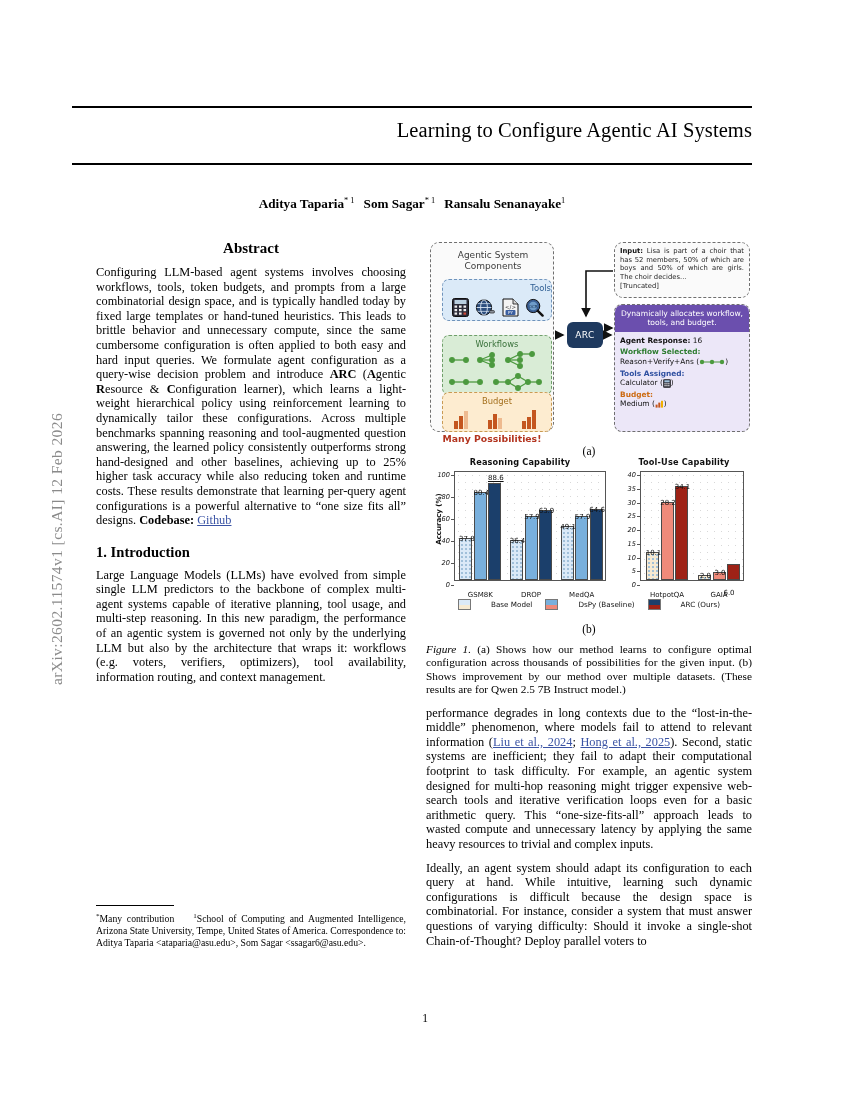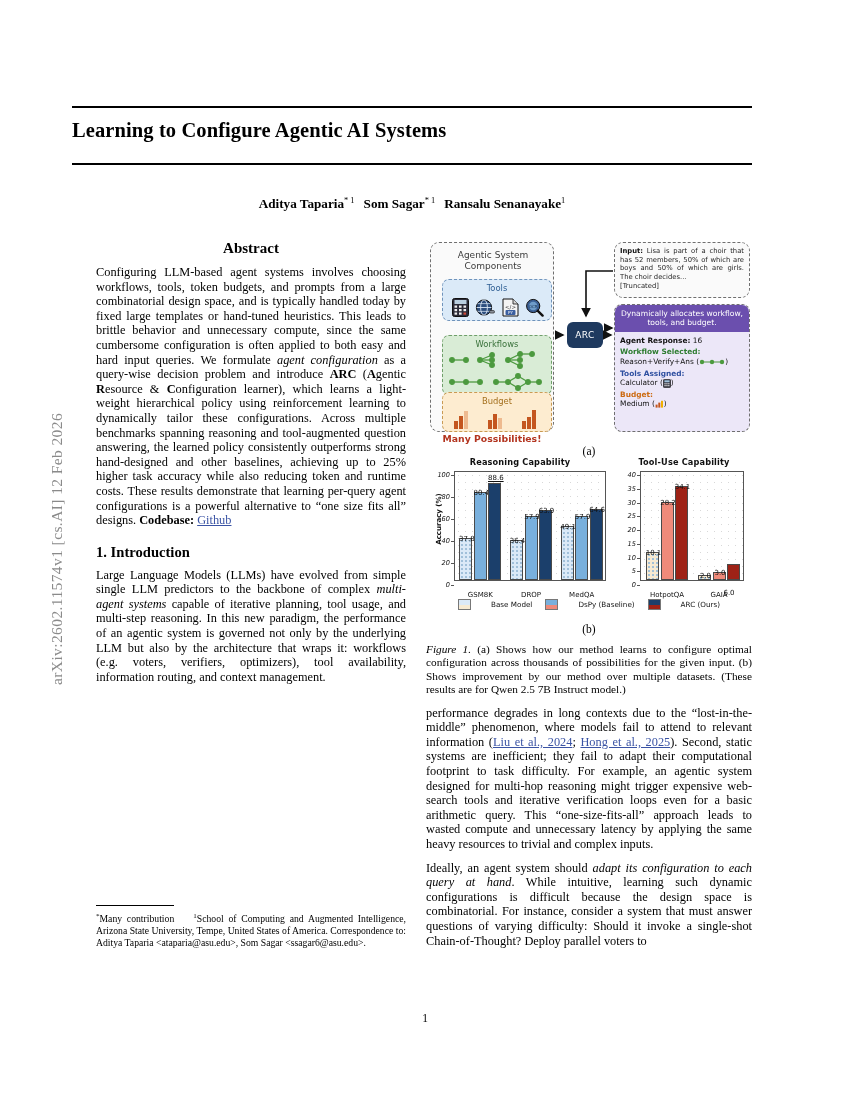--- a/index.html
+++ b/index.html
@@ -45,23 +45,23 @@
     width: 680px;
     background: #000;
   }
   .rule-top { top: 106px; height: 2.2px; }
   .rule-bottom { top: 163px; height: 2.2px; }
 
   .paper-title {
     position: absolute;
     left: 72px; top: 119px;
     width: 680px;
-    text-align: left;
+    text-align: right;
     font-size: 20.5px;
-    font-weight: bold;
+    font-weight: normal;
     letter-spacing: 0.1px;
   }
 
   .authors {
     position: absolute;
     left: 72px; top: 196px;
     width: 680px;
     text-align: center;
     font-size: 13.2px;
     font-weight: bold;
@@ -89,21 +89,21 @@
   }
 
   p.body {
     margin: 0 0 9px 0;
     font-size: 12.35px;
     line-height: 14.6px;
     text-align: justify;
     text-justify: inter-word;
     hyphens: manual;
   }
-  .it { font-style: italic; }
+  .it { }
   .bd { font-weight: bold; }
   .lnk { color: #3a53a4; }
   .cite { color: #3a53a4; }
 
   h2.section {
     font-size: 14.6px;
     font-weight: bold;
     margin: 16px 0 7px 0;
   }
 
@@ -181,21 +181,21 @@
     left: 11px; top: 149px; width: 110px; height: 40px;
     background: #fdecd0; border: 1px dashed #c99a53;
   }
   .sub-label {
     position: absolute;
     left: 0; top: 3px;
     width: 100%;
     text-align: center;
     font-size: 8.4px;
   }
-  .tools-box .sub-label { color: #2e5e93; }
+  .tools-box .sub-label { color: #2e5e93; text-align: right; }
   .wf-box .sub-label { color: #39713a; }
   .bud-box .sub-label { color: #a4701e; }
 
   .many-poss {
     position: absolute;
     left: 4px; top: 193px;
     width: 124px;
     text-align: center;
     font-size: 9.3px;
     font-weight: bold;

